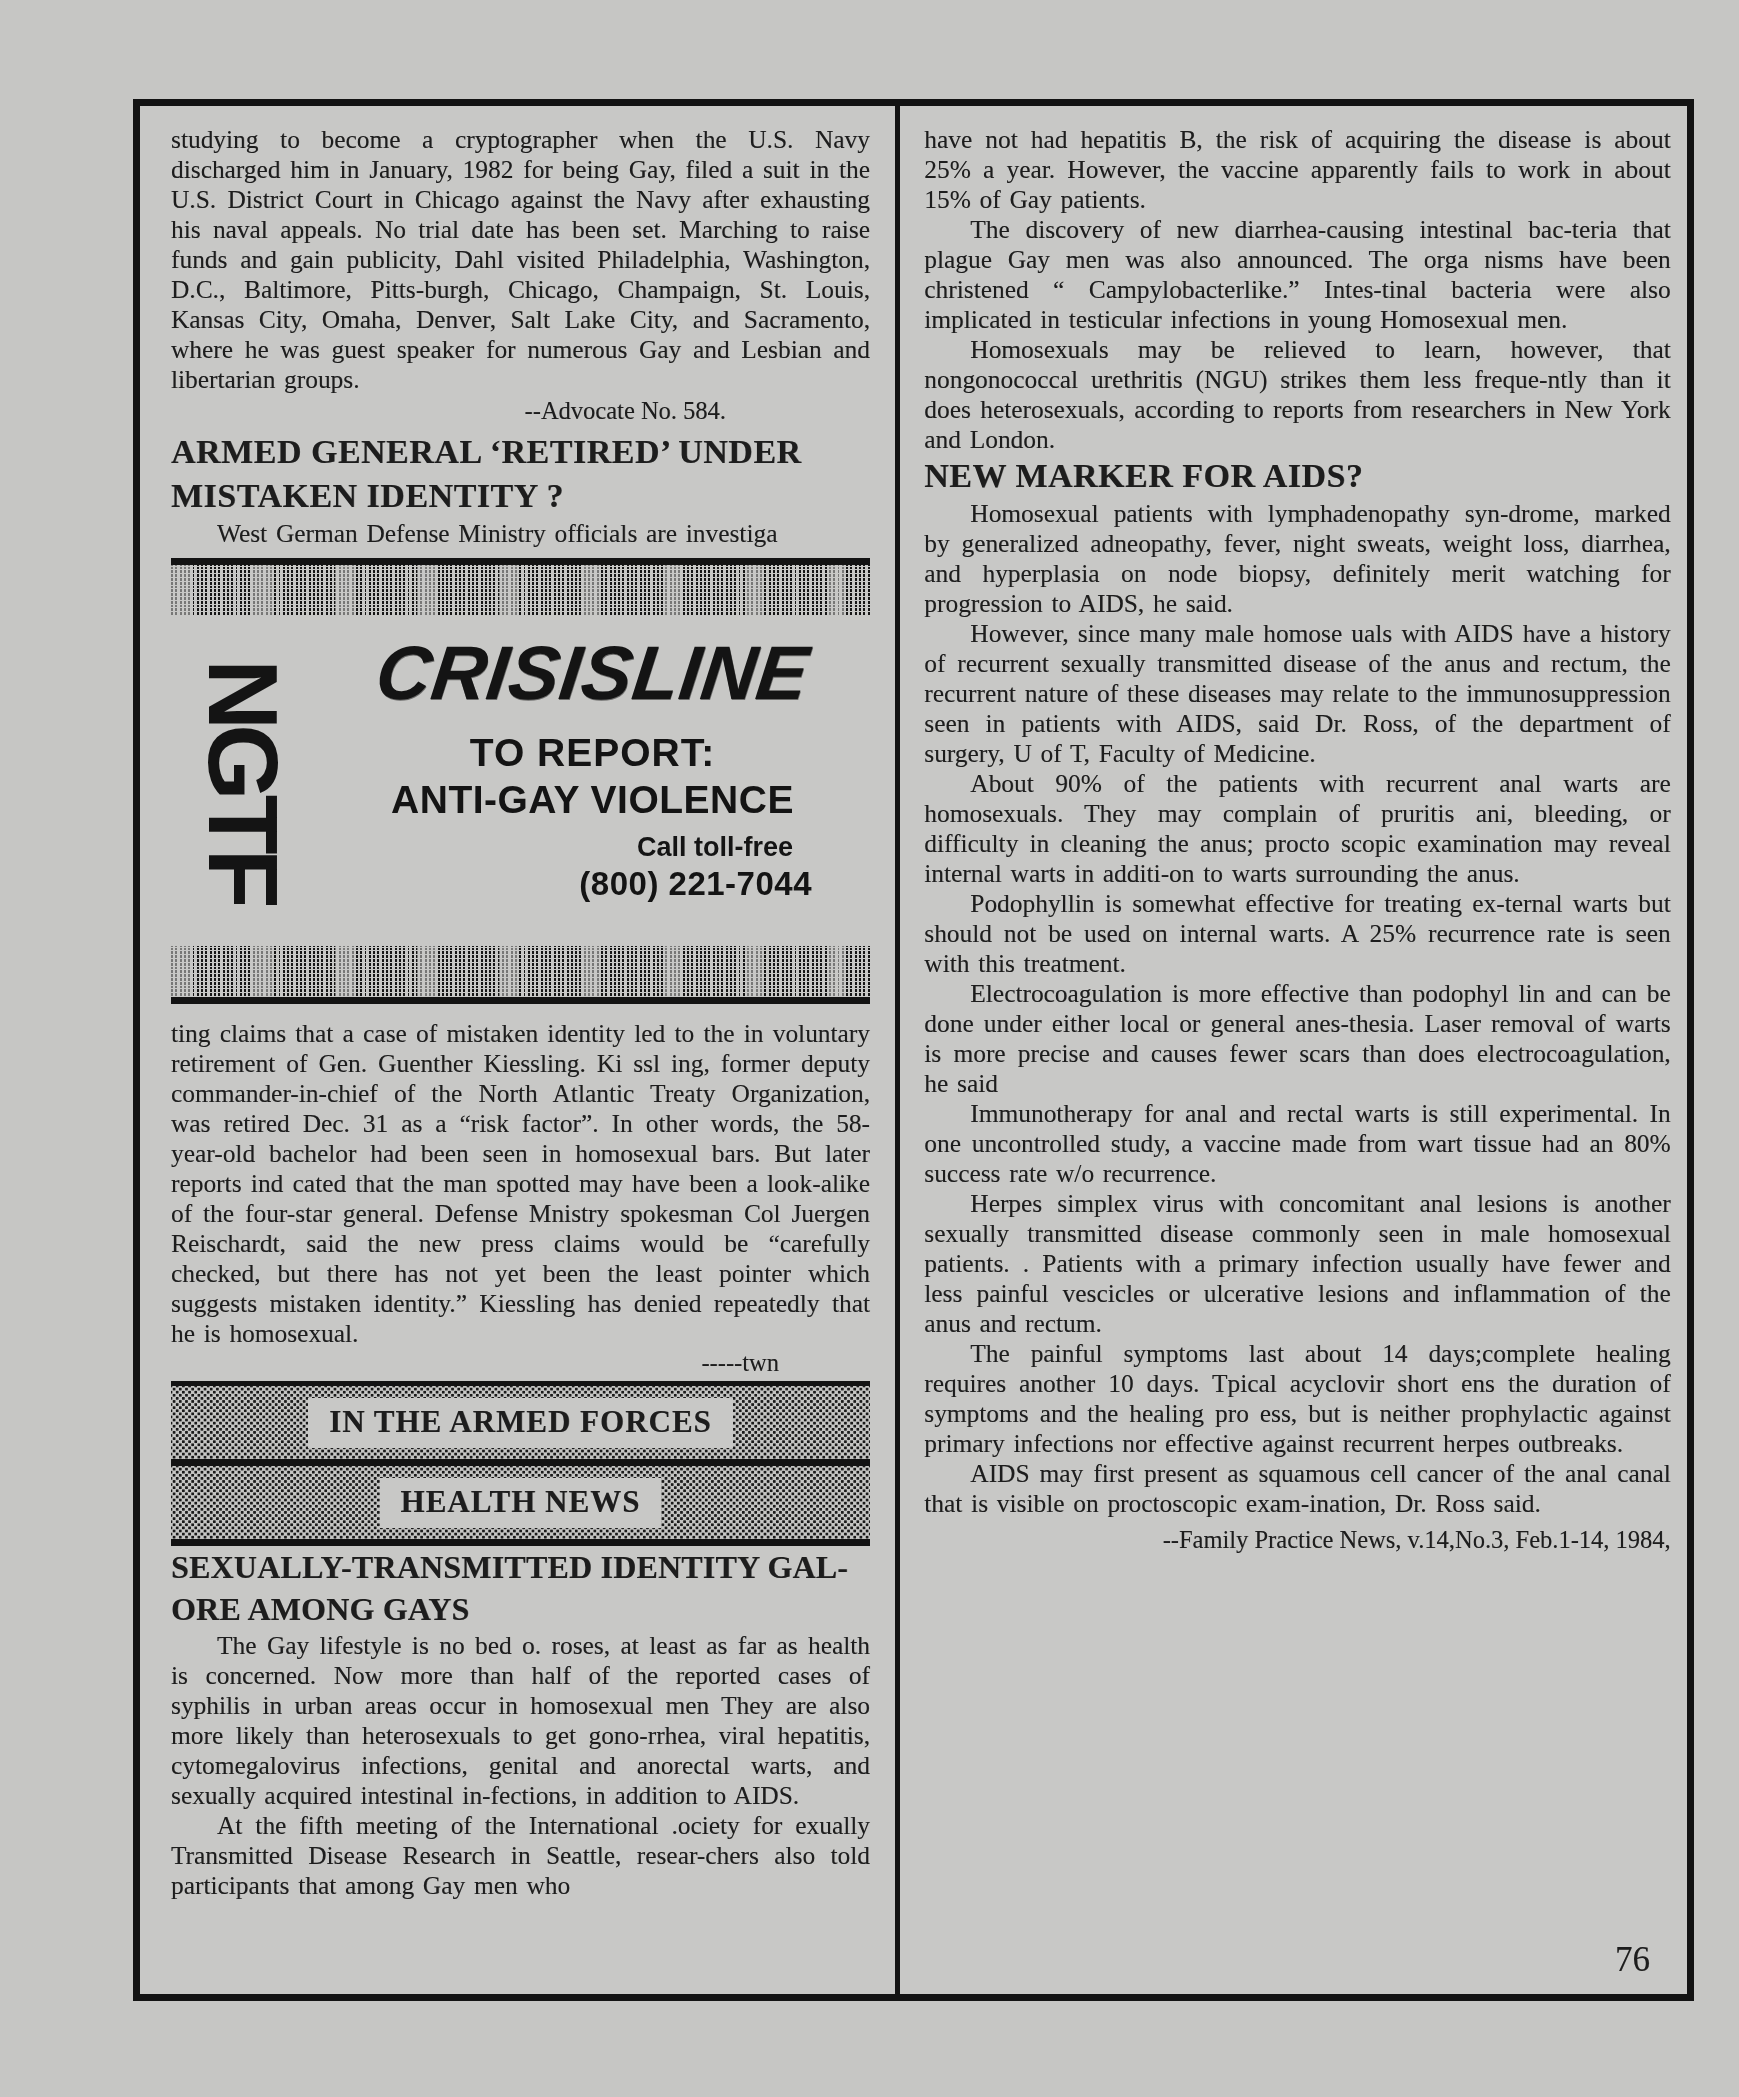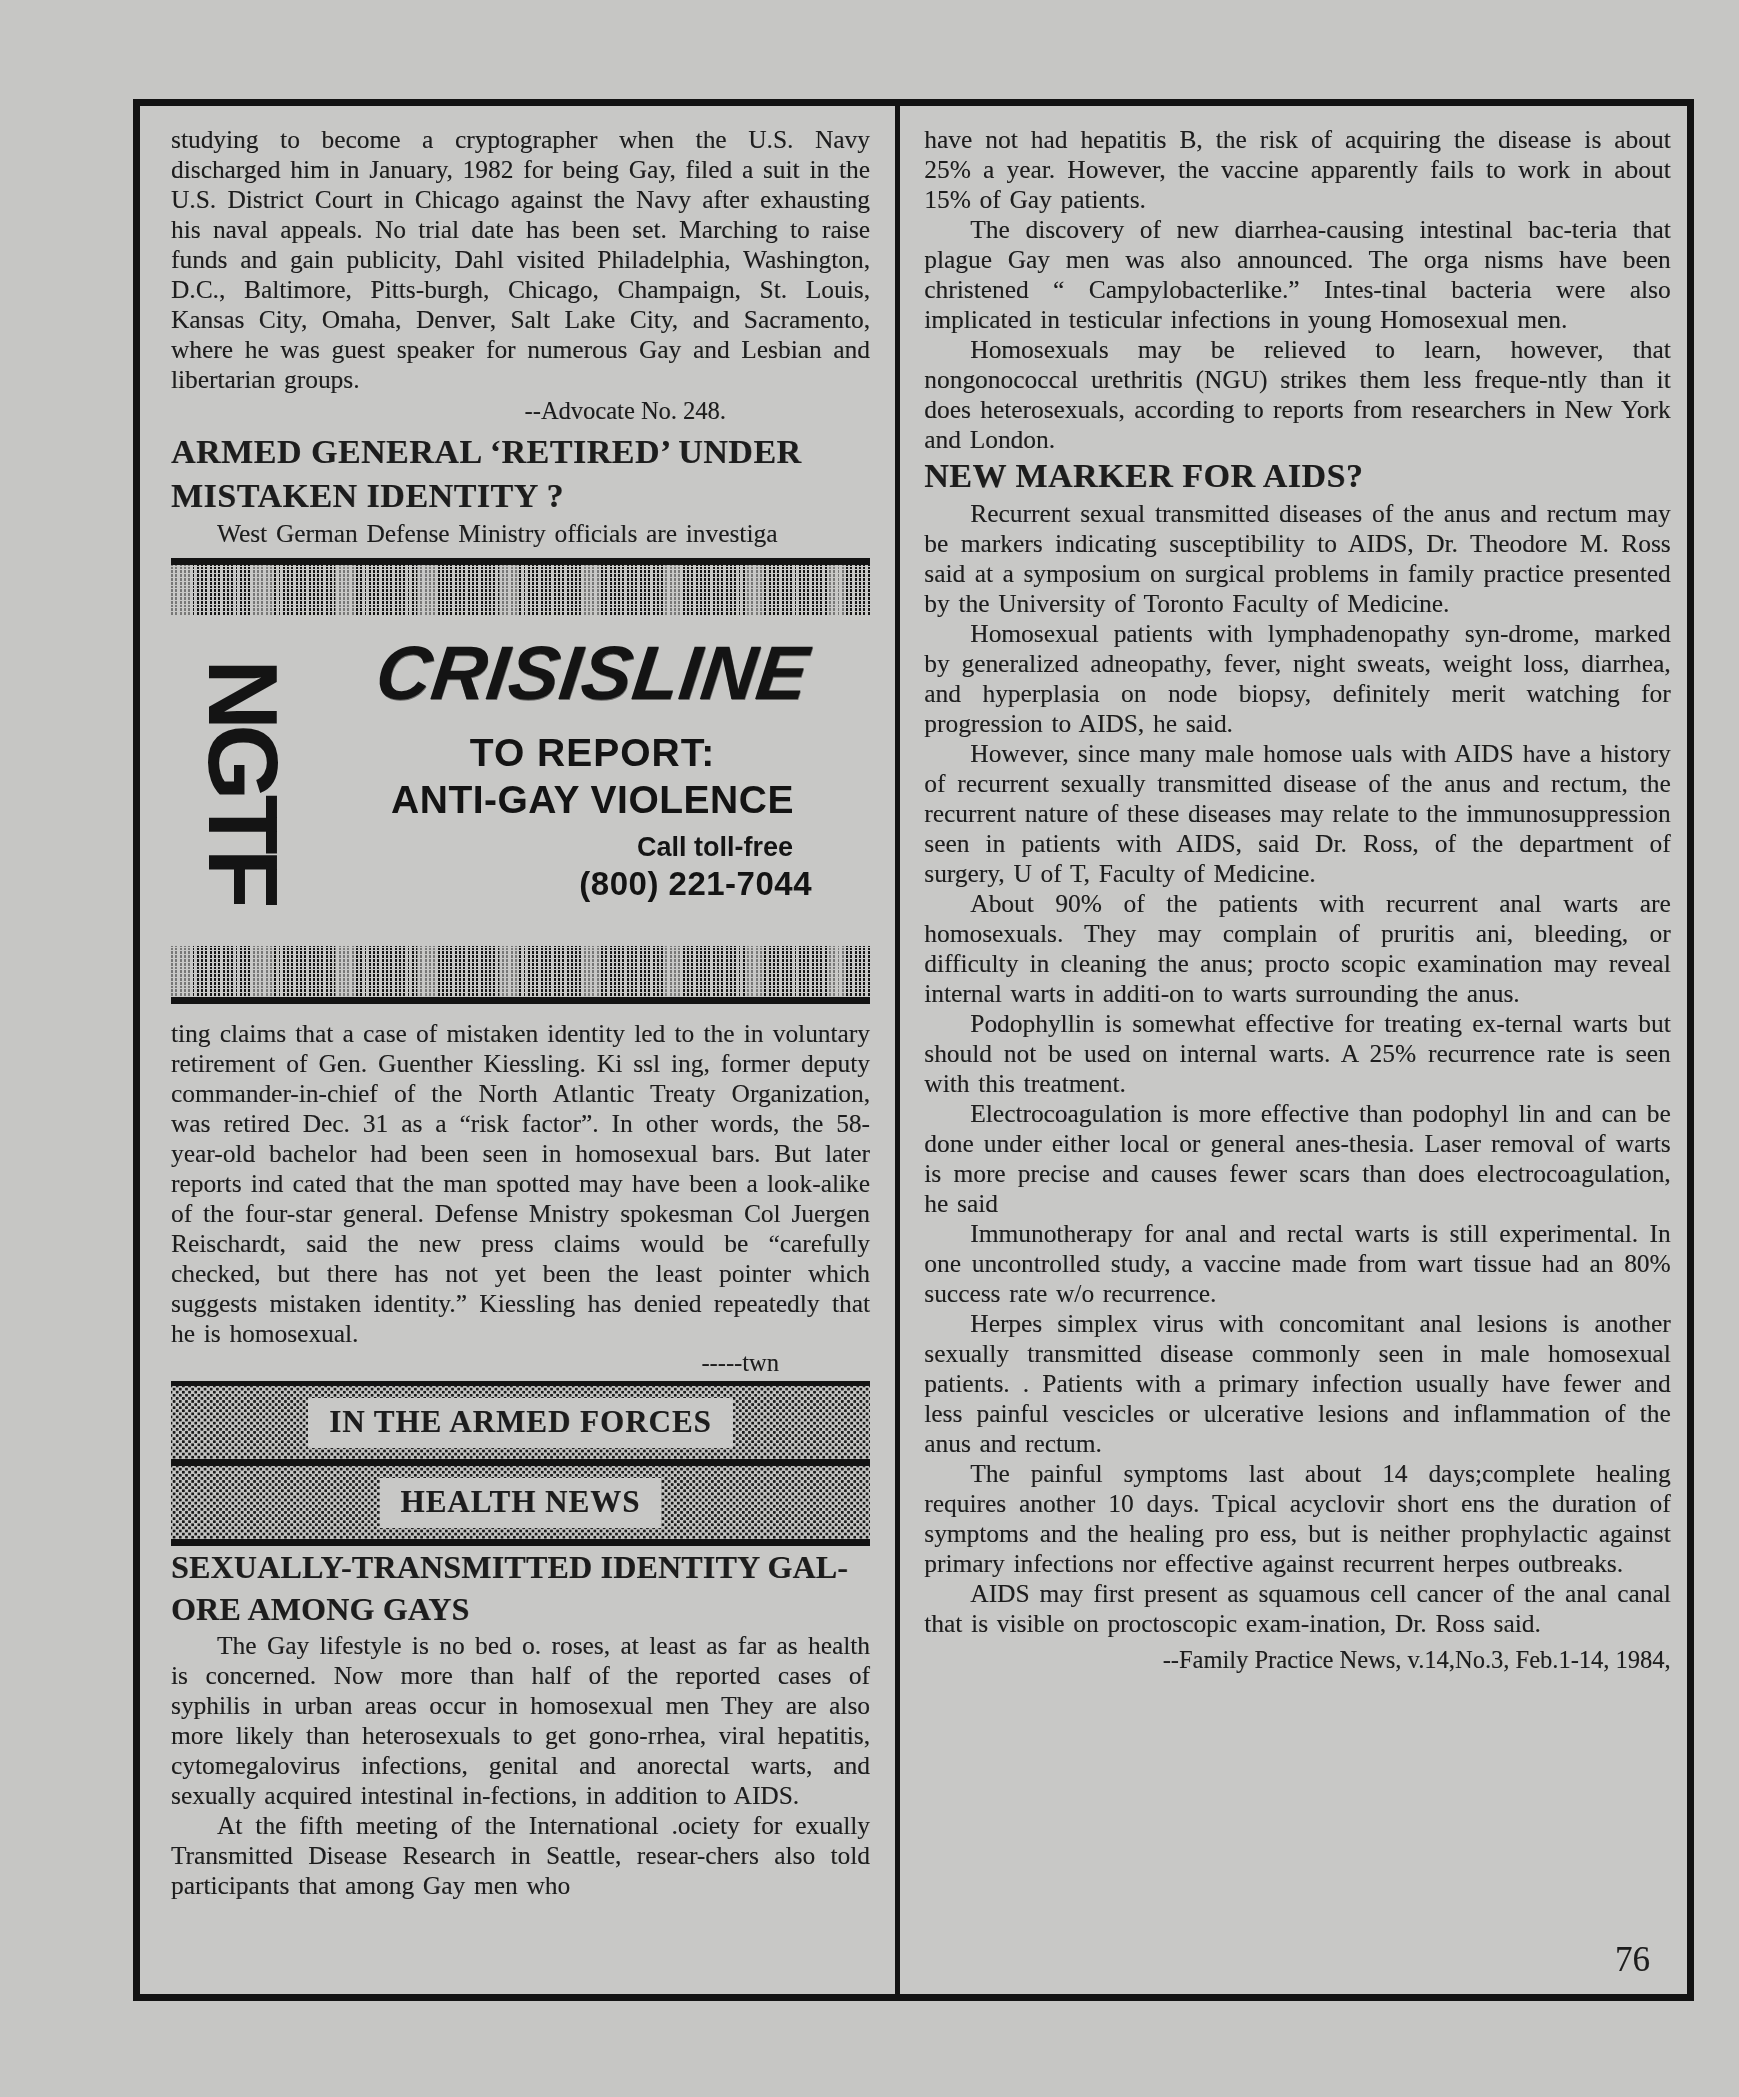--- a/index.html
+++ b/index.html
@@ -68,21 +68,21 @@
       text-shadow:0.3px 0.3px 0.3px rgba(25,25,25,0.35);}
 </style>
 </head>
 <body>
 
 <div class="page">
   <div class="content-box">
 
     <div class="col col-left">
       <p class="body">studying to become a cryptographer when the U.S. Navy discharged him in January, 1982 for being Gay, filed a suit in the U.S. District Court in Chicago against the Navy after exhausting his naval appeals. No trial date has been set. Marching to raise funds and gain publicity, Dahl visited Philadelphia, Washington, D.C., Baltimore, Pitts-burgh, Chicago, Champaign, St. Louis, Kansas City, Omaha, Denver, Salt Lake City, and Sacramento, where he was guest speaker for numerous Gay and Lesbian and libertarian groups.</p>
-      <p class="credit credit-advocate">--Advocate No. 248.</p>
+      <p class="credit credit-advocate">--Advocate No. 584.</p>
 
       <h2 class="headline headline-nato">
         <span class="hl-line">ARMED GENERAL ‘RETIRED’ UNDER</span>
         <span class="hl-line">MISTAKEN IDENTITY ?</span>
       </h2>
       <p class="body indent cutoff">West German Defense Ministry officials are investiga</p>
 
       <div class="ad">
         <div class="halftone"></div>
         <div class="ad-body">
@@ -120,21 +120,20 @@
 
     <div class="divider"></div>
 
     <div class="col col-right">
       <p class="body">have not had hepatitis B, the risk of acquiring the disease is about 25% a year.  However, the vaccine apparently fails to work in about 15% of Gay patients.</p>
       <p class="body indent">The discovery of new diarrhea-causing intestinal bac-teria that plague Gay men was also announced.  The orga nisms have been christened “ Campylobacterlike.” Intes-tinal bacteria were also implicated in testicular infections in young Homosexual men.</p>
       <p class="body indent">Homosexuals may be relieved to learn, however, that nongonococcal urethritis (NGU) strikes them less freque-ntly than it  does heterosexuals, according to reports from researchers in New York and London.</p>
 
       <h2 class="headline headline-aids">NEW MARKER FOR AIDS?</h2>
 
-      <p class="body indent">Recurrent sexual  transmitted diseases of the anus and rectum may be markers indicating susceptibility to AIDS, Dr. Theodore M. Ross said at a symposium on surgical problems in family practice presented by the University of Toronto Faculty of Medicine.</p>
       <p class="body indent">Homosexual patients with lymphadenopathy syn-drome, marked by generalized adneopathy, fever, night sweats, weight loss, diarrhea, and hyperplasia on node biopsy, definitely merit watching for progression to AIDS, he said.</p>
       <p class="body indent">However, since many male homose uals with AIDS have a history of recurrent sexually transmitted disease of the anus and rectum, the recurrent nature of these diseases may relate to the immunosuppression seen in patients with AIDS, said Dr. Ross, of the department of surgery, U of T, Faculty of Medicine.</p>
       <p class="body indent">About 90% of the patients with recurrent anal warts are homosexuals. They may complain of pruritis ani, bleeding, or difficulty in cleaning the anus; procto scopic examination may reveal internal warts in additi-on to warts surrounding the anus.</p>
       <p class="body indent">Podophyllin is somewhat effective for treating ex-ternal warts but should not be used on internal warts. A 25% recurrence rate is seen with this treatment.</p>
       <p class="body indent">Electrocoagulation is more effective than podophyl lin and can be done under either local or general anes-thesia. Laser removal of warts is more precise and causes fewer scars than does electrocoagulation, he said</p>
       <p class="body indent">Immunotherapy for anal and rectal warts is still experimental. In one uncontrolled study, a vaccine made from wart tissue had an 80% success rate w/o recurrence.</p>
       <p class="body indent">Herpes simplex virus with concomitant anal lesions is another sexually transmitted disease commonly seen in male homosexual patients. . Patients with a primary infection usually have fewer and less painful vescicles or ulcerative lesions and inflammation of the anus and rectum.</p>
       <p class="body indent">The painful symptoms last about 14 days;complete healing requires another 10 days. Tpical acyclovir short ens the duration of symptoms and the healing pro ess, but is neither prophylactic against primary infections nor effective against recurrent herpes outbreaks.</p>
       <p class="body indent">AIDS may first present as squamous cell cancer of the anal canal that is visible on proctoscopic exam-ination, Dr. Ross said.</p>
 

